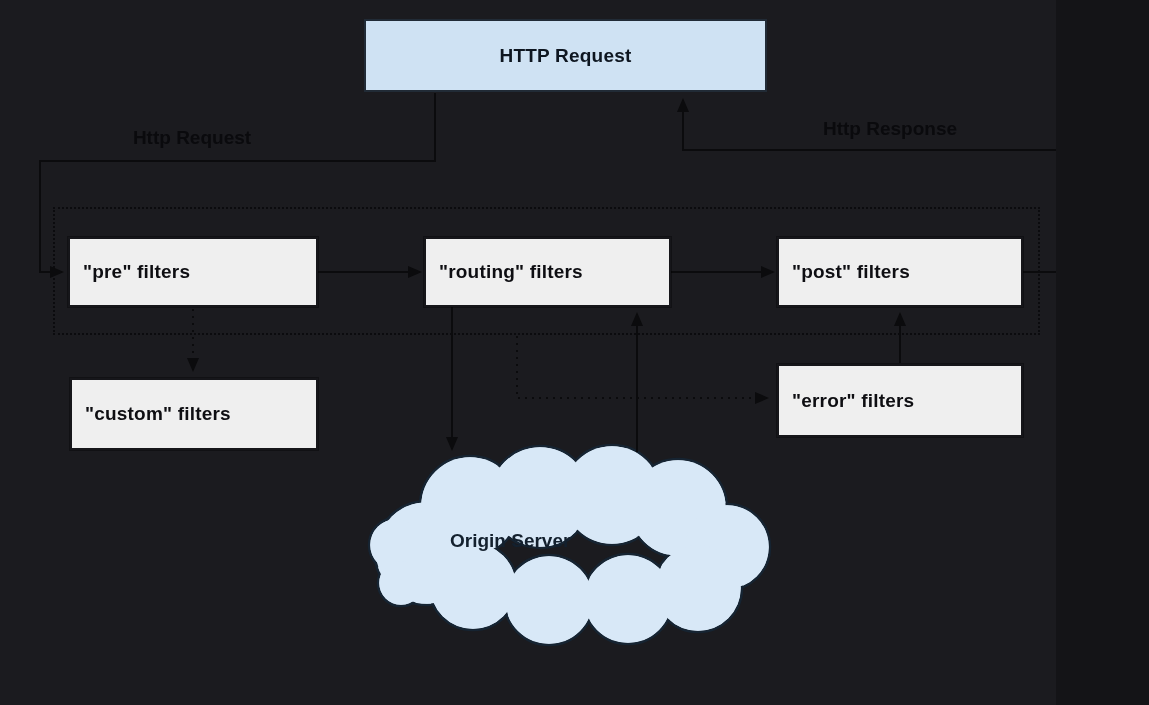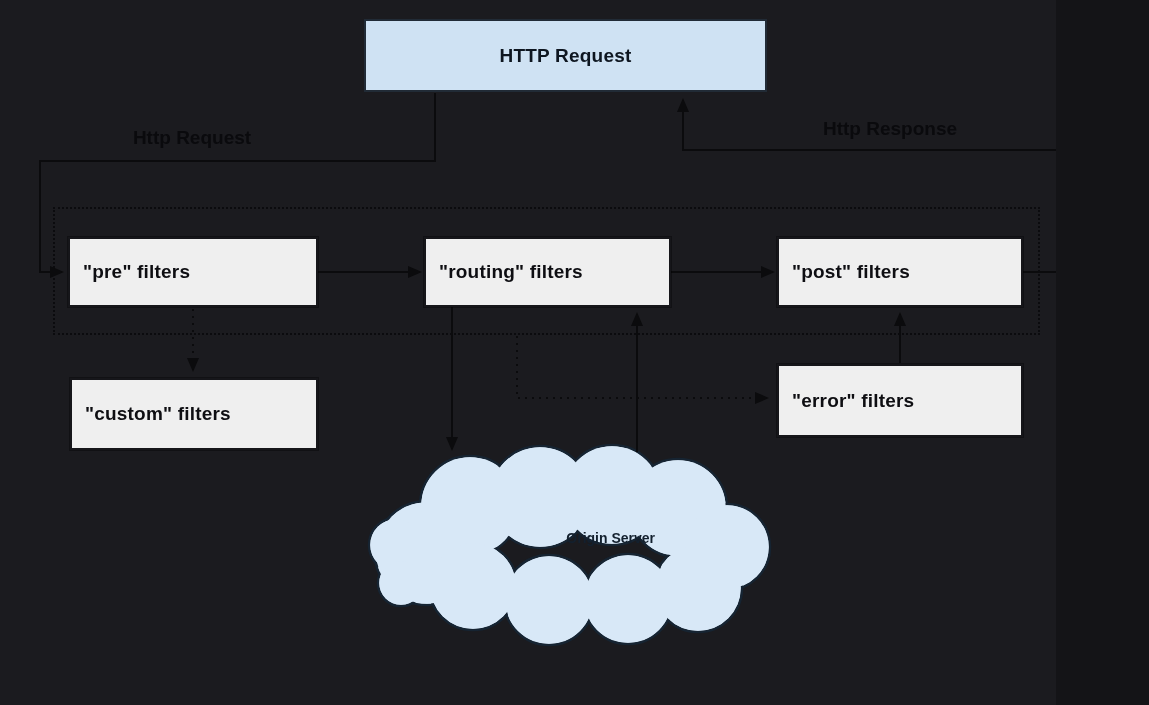--- a/index.html
+++ b/index.html
@@ -52,23 +52,23 @@
     position: absolute;
     font-weight: bold;
     font-size: 19px;
     color: #0a0a0d;
     text-align: center;
     white-space: nowrap;
   }
   .cloud-label {
     position: absolute;
     font-weight: bold;
-    font-size: 14px;
+    font-size: 19px;
     color: #13202e;
-    text-align: right;
+    text-align: left;
     white-space: nowrap;
   }
 </style>
 </head>
 <body>
 
 <div class="stage">
 
   <svg class="layer" width="1149" height="705" viewBox="0 0 1149 705">
     <defs>

